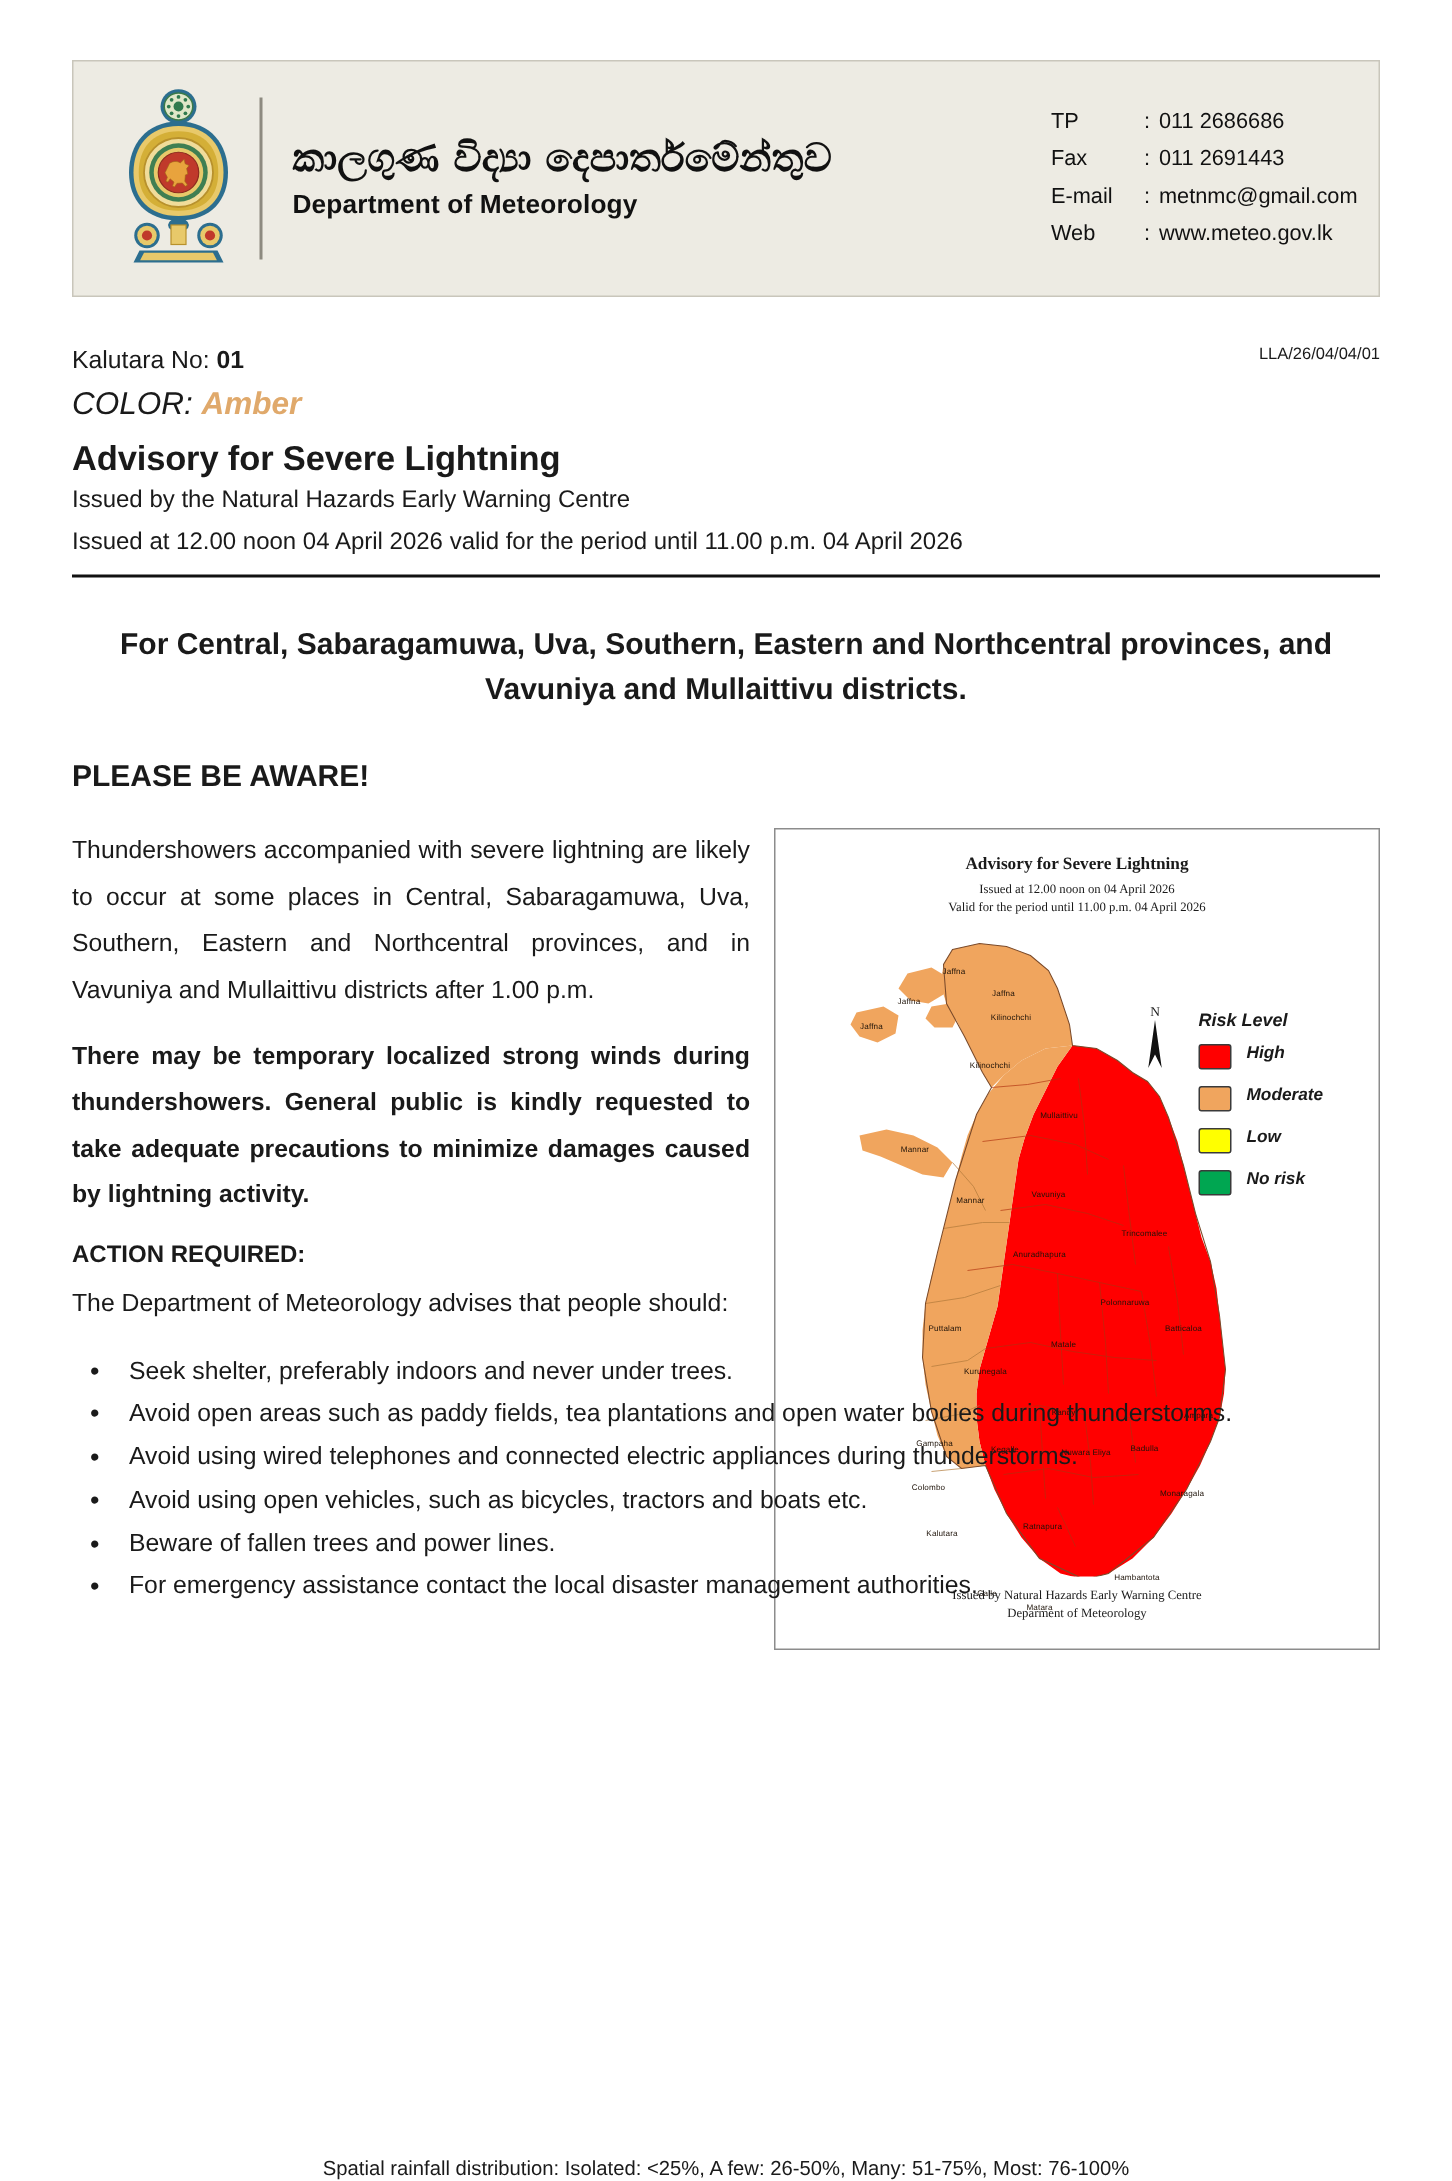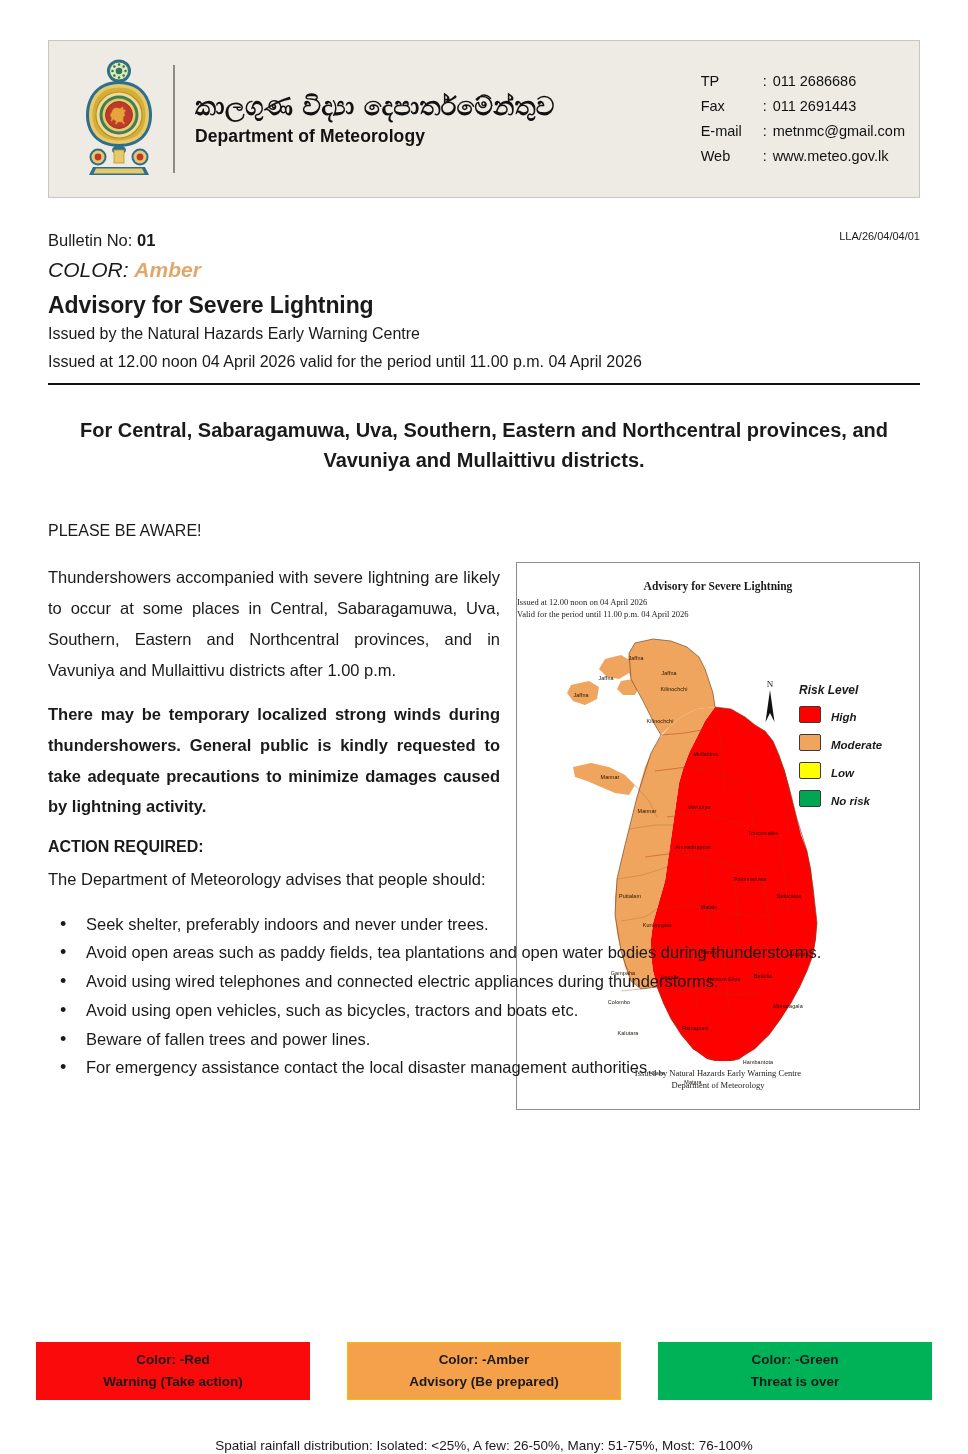--- a/index.html
+++ b/index.html
@@ -61,21 +61,21 @@
   
   .headline {
     margin-top: 30px;
     text-align: center;
     font-size: 20px;
     font-weight: 700;
     line-height: 1.52;
     padding: 0 30px;
   }
 
-  .aware { margin-top: 47px; font-size: 16px; font-weight: 400; }
+  .aware { margin-top: 32px; font-size: 20px; font-weight: 700; }
 
   
   .cols { margin-top: 22px; position: relative; }
   .textcol { width: 452px; }
   .para {
     font-size: 16.5px; line-height: 1.86; text-align: justify;
     text-justify: inter-word; margin-bottom: 14px;
   }
   .para.bold { font-weight: 700; }
 
@@ -92,29 +92,29 @@
   }
   ul.tips li.wide { width: 852px; }
 
   
   .mapfig {
     position: absolute; top: 0; right: 0;
     width: 404px; height: 548px;
     border: 1px solid #8c8c8c; background: #fff;
   }
   .map-title { text-align: center; font-family: "Liberation Serif", serif; font-weight: 700; font-size: 11.5px; margin-top: 17px; }
-  .map-sub { text-align: left; font-family: "Liberation Serif", serif; font-size: 8.5px; line-height: 1.38; margin-top: 5px; }
+  .map-sub { text-align: center; font-family: "Liberation Serif", serif; font-size: 8.5px; line-height: 1.38; margin-top: 5px; }
   .map-foot { position: absolute; bottom: 18px; left: 0; right: 0; text-align: center;
               font-family: "Liberation Serif", serif; font-size: 8.5px; line-height: 1.4; }
 
   .map-canvas { position: absolute; top: 58px; left: 0; width: 404px; height: 440px; }
 
   .legend { position: absolute; left: 282px; top: 62px; font-style: italic; }
   .legend-h { font-size: 12px; font-weight: 700; margin-bottom: 9px; }
-  .legend-row { display: flex; align-items: flex-end; margin-bottom: 11px; }
+  .legend-row { display: flex; align-items: flex-start; margin-bottom: 11px; }
   .swatch { width: 22px; height: 17px; border: 1px solid #3a3a3a; border-radius: 2px; margin-right: 10px; }
   .legend-lab { font-size: 11.5px; font-weight: 700; }
 
   .north { position: absolute; left: 246px; top: 58px; text-align: center; }
   .north-n { font-size: 9px; font-family: "Liberation Serif", serif; }
 
   .dlabel {
     position: absolute; font-size: 5.4px; color: #1d1208;
     font-family: "Liberation Sans", sans-serif; white-space: nowrap;
     transform: translate(-50%, -50%); letter-spacing: .1px;
@@ -207,21 +207,21 @@
         <span class="c-label">Web</span>
         <span class="c-sep">:</span>
         <span class="c-value">www.meteo.gov.lk</span>
       </div>
     </div>
   </div>
 
   <div class="bulletin">
     <div class="bl-line1">
       <div>
-        <span>Bulletin No:</span>
+        <span>Kalutara No:</span>
         <b>01</b>
       </div>
       <div class="bl-ref">LLA/26/04/04/01</div>
     </div>
     <div class="bl-color">
       <span>COLOR:</span>
       <b>Amber</b>
     </div>
     <div class="bl-title">Advisory for Severe Lightning</div>
     <div class="bl-sub">Issued by the Natural Hazards Early Warning Centre</div>
@@ -387,33 +387,19 @@
     <ul class="tips">
       <li>Seek shelter, preferably indoors and never under trees.</li>
       <li>Avoid open areas such as paddy fields, tea plantations and open water bodies during thunderstorms.</li>
       <li class="wide">Avoid using wired telephones and connected electric appliances during thunderstorms.</li>
       <li class="wide">Avoid using open vehicles, such as bicycles, tractors and boats etc.</li>
       <li class="wide">Beware of fallen trees and power lines.</li>
       <li class="wide">For emergency assistance contact the local disaster management authorities.</li>
     </ul>
   </div>
 
-  <div class="keyrow">
-    <div class="keybox red">
-      <div>Color: -Red</div>
-      <div>Warning (Take action)</div>
-    </div>
-    <div class="keybox amber">
-      <div>Color: -Amber</div>
-      <div>Advisory (Be prepared)</div>
-    </div>
-    <div class="keybox green">
-      <div>Color: -Green</div>
-      <div>Threat is over</div>
-    </div>
-  </div>
 
   <div class="footer">
     <div>Spatial rainfall distribution: Isolated: &lt;25%, A few: 26-50%, Many: 51-75%, Most: 76-100%</div>
 
   </div>
 
 </div>
 
 </body></html>

